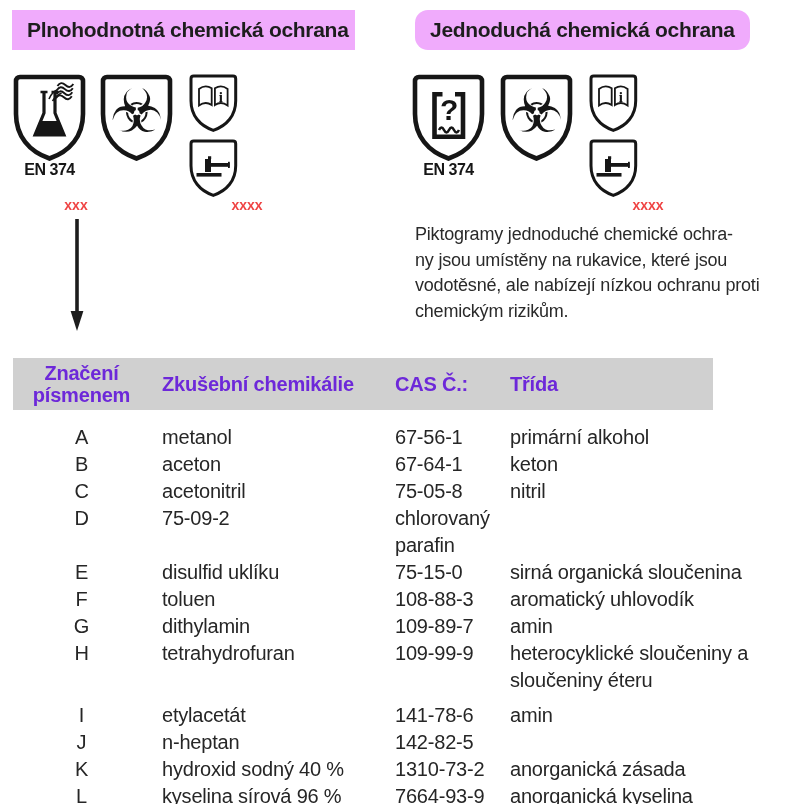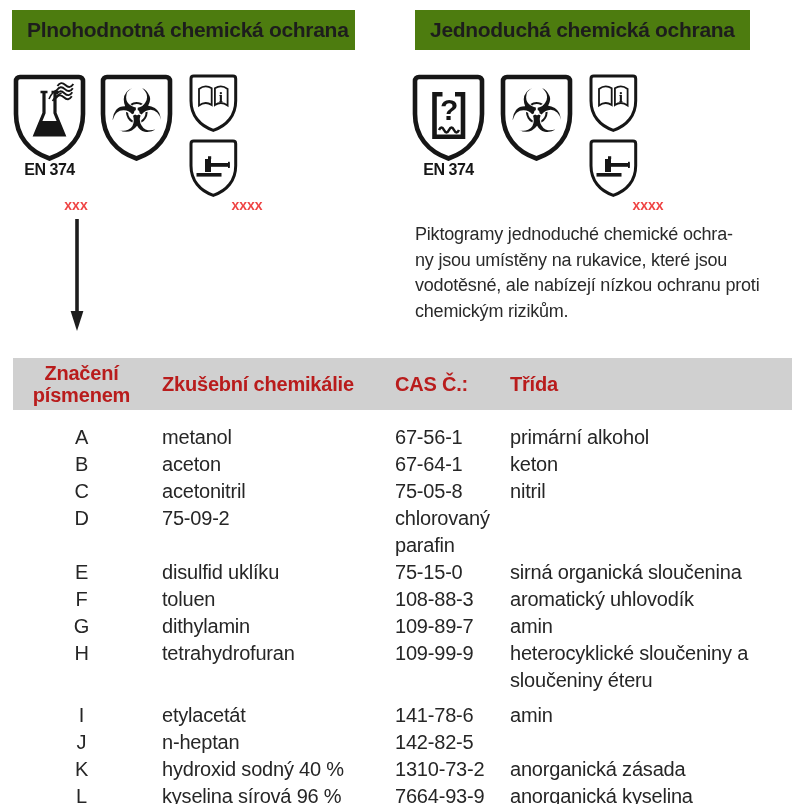--- a/index.html
+++ b/index.html
@@ -3,43 +3,43 @@
 <meta charset="utf-8">
 <style>
   * { margin:0; padding:0; box-sizing:border-box; }
   html,body { background:#fff; }
   .page {
     position:relative; width:800px; height:804px; background:#ffffff;
     font-family:"Liberation Sans","DejaVu Sans",sans-serif;
     color:#222; letter-spacing:-0.2px; overflow:hidden;
   }
   .hdr-bar {
-    position:absolute; height:40px; background:#4d7c0f;
+    position:absolute; height:40px; background:#f0abfc;
     font-size:21px; font-weight:bold; color:#1d1d1d;
     line-height:40px; padding-left:15px; letter-spacing:-0.3px;
   }
   .hdr-left { left:12px; top:10px; width:343px; }
-  .hdr-right { left:415px; top:10px; width:335px; }
+  .hdr-right { left:415px; top:10px; width:335px;border-radius:13px; }
   .shield { position:absolute; }
   .en374 {
     position:absolute; width:73px; text-align:center;
     font-size:16px; font-weight:bold; color:#161616; letter-spacing:-0.5px;
   }
   .mark {
     position:absolute; font-size:14px; font-weight:bold; color:#ef4444;
     text-align:center; width:50px; letter-spacing:0;
   }
   .para {
     position:absolute; left:415px; top:222px; width:390px;
     font-size:18px; line-height:25.5px; color:#2a2a2a; white-space:pre;
   }
   .thead {
-    position:absolute; left:13px; top:358px; width:779px; height:52px;
+    position:absolute; left:13px; top:358px; width:700px; height:52px;
     background:#d0d0d0; display:grid; grid-template-columns:149px 233px 115px 1fr;
-    align-items:center; font-weight:bold; color:#b91c1c; font-size:20px;
+    align-items:center; font-weight:bold; color:#6d28d9; font-size:20px;
   }
   .thead .h1 { text-align:center; white-space:pre; line-height:22px; font-size:20px; padding-right:12px; }
   .tbody { position:absolute; left:13px; top:410px; width:779px; padding-top:14px; }
   .trow { display:grid; grid-template-columns:149px 233px 115px 1fr; font-size:20px; line-height:27px; color:#262626; }
   .trow.gap { margin-top:8px; }
   .cell.letter { text-align:center; padding-right:12px; }
   .cell.klass { white-space:pre-line; }
   svg text { font-family:"Liberation Sans","DejaVu Sans",sans-serif; }
 </style>
 </head>

